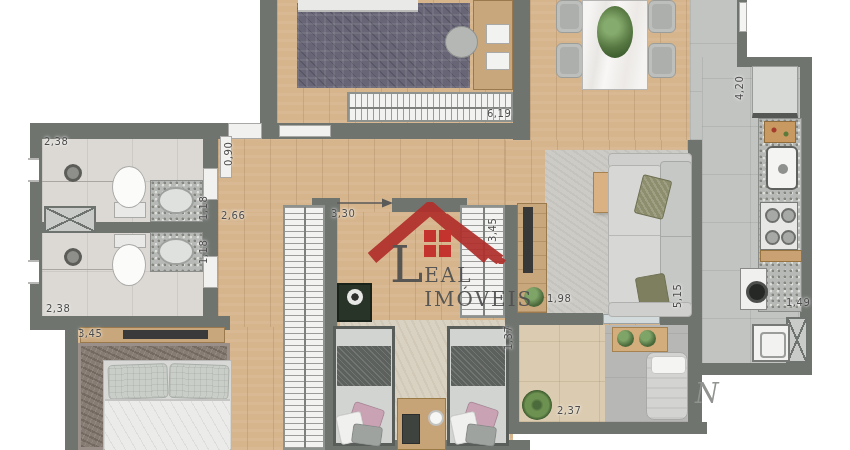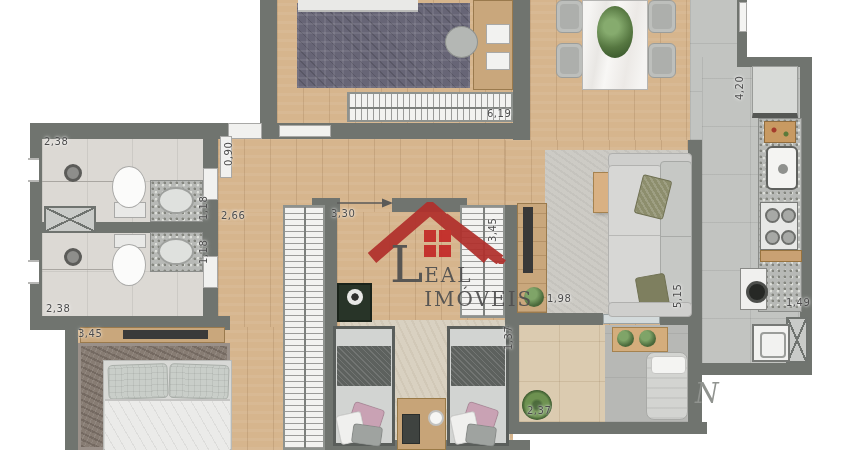--- a/index.html
+++ b/index.html
@@ -208,21 +208,21 @@
     background:radial-gradient(circle at 50% 50%,#4c6b3c 0 18%,#6d9150 30% 55%,#3c5a2e 70%,transparent 75%);border-radius:50%;}
   
   .dim{position:absolute;font-size:10px;color:#4c4c4c;letter-spacing:.5px;white-space:nowrap;z-index:40;
        text-shadow:0 0 2px rgba(255,255,255,.95),0 0 4px rgba(255,255,255,.8);}
   .dim.v{transform:rotate(-90deg);transform-origin:left top;}
   .l0{left:44px;top:136px;} .l1{left:198px;top:220px;} .l2{left:198px;top:264px;}
   .l3{left:46px;top:303px;} .l4{left:78px;top:328px;} .l5{left:223px;top:166px;}
   .l6{left:221px;top:210px;} .l7{left:331px;top:208px;} .l8{left:487px;top:242px;}
   .l9{left:487px;top:108px;} .l10{left:734px;top:100px;} .l11{left:766px;top:297px;margin-left:20px;}
   .l12{left:547px;top:293px;} .l13{left:672px;top:308px;} .l14{left:503px;top:350px;}
-  .l15{left:527px;top:405px;}
+  .l15{left:557px;top:405px;}
   
   .wmark{left:368px;top:202px;width:180px;height:95px;z-index:50;pointer-events:none;opacity:.93;}
   .wmtext{position:absolute;left:22px;top:38px;display:flex;align-items:baseline;
           font-family:"DejaVu Serif",serif;color:#4f4f4f;}
   .wminit{font-size:50px;line-height:1;}
   .wmrest{font-size:20px;letter-spacing:2px;margin-left:1px;}
   .north{left:695px;top:378px;z-index:40;font-family:"DejaVu Serif",serif;font-size:27px;color:#90938f;font-style:italic;}
 </style>
 </head>
 <body>

